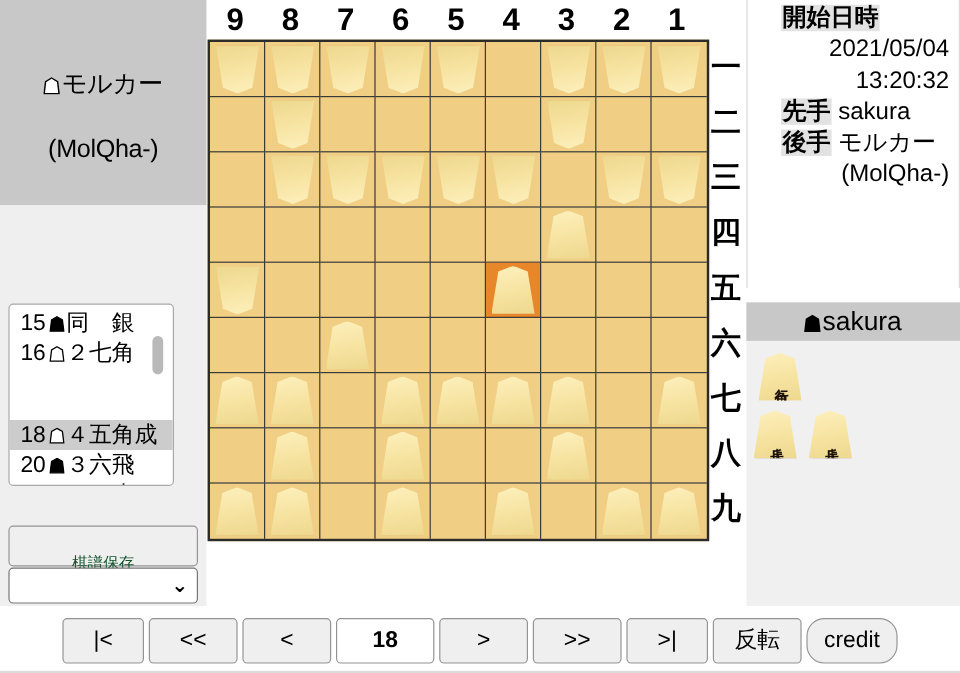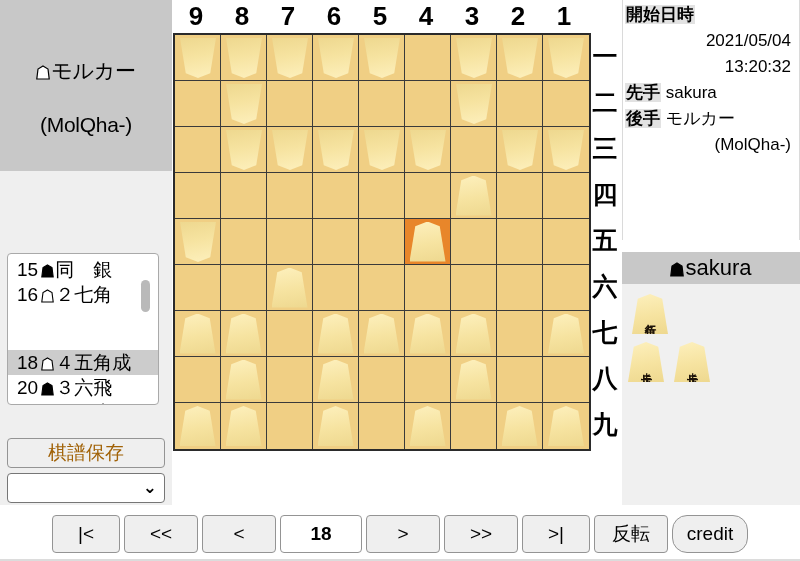--- a/index.html
+++ b/index.html
@@ -44,21 +44,21 @@
   #gote-hand-area {
     height: 180px;
     background: #efefef;
   }
 
   
   #movelist-wrap {
     position: absolute;
     left: 7px;
     top: 253px;
-    width: 152px;
+    width: 138px;
     height: 152px;
     background: #fff;
     border: 1px solid #a9a9a9;
     border-radius: 4px;
     box-sizing: border-box;
     overflow: hidden;
   }
   #movelist {
     position: relative;
     padding: 3px 0 0 0;
@@ -95,27 +95,27 @@
   }
 
   .sidebar-btn {
     position: absolute;
     left: 7px;
     width: 158px;
     height: 30px;
     background: #efefef;
     border: 1px solid #949494;
     border-radius: 4px;
-    font-size: 19px;
+    font-size: 13px;
     font-family: "Liberation Sans", "DejaVu Sans", sans-serif;
-    color: #a16207;
+    color: #14532d;
     text-align: center;
     line-height: 28px;
     box-sizing: border-box;
-    padding: 0;
+    padding: 16px;
     cursor: pointer;
   }
   #save-kifu-button { top: 438px; }
   #auto-update-select {
     position: absolute;
     left: 7px; top: 473px;
     width: 158px; height: 30px;
     background: #fff;
     border: 1px solid #767676;
     border-radius: 4px;
@@ -254,24 +254,25 @@
   #game-info {
     position: absolute;
     left: 0; top: 0;
     width: 178px; height: 240px;
     border-left: 1px solid #dadada;
     border-right: 1px solid #dadada;
     box-sizing: border-box;
     padding: 2px 4px 0 2px;
   }
   .info-line {
-    font-size: 17px;
+    font-size: 20px;
     line-height: 26px;
     color: #000;
     white-space: nowrap;
+    margin-left: 26px;
   }
   .info-key {
     background: #e2e2e2;
     font-weight: bold;
     padding: 0 1px;
   }
   .info-val-indent { display: block; text-align: right; padding-right: 4px; }
   #sente-hand-panel {
     position: absolute;
     left: 0; top: 252px;

